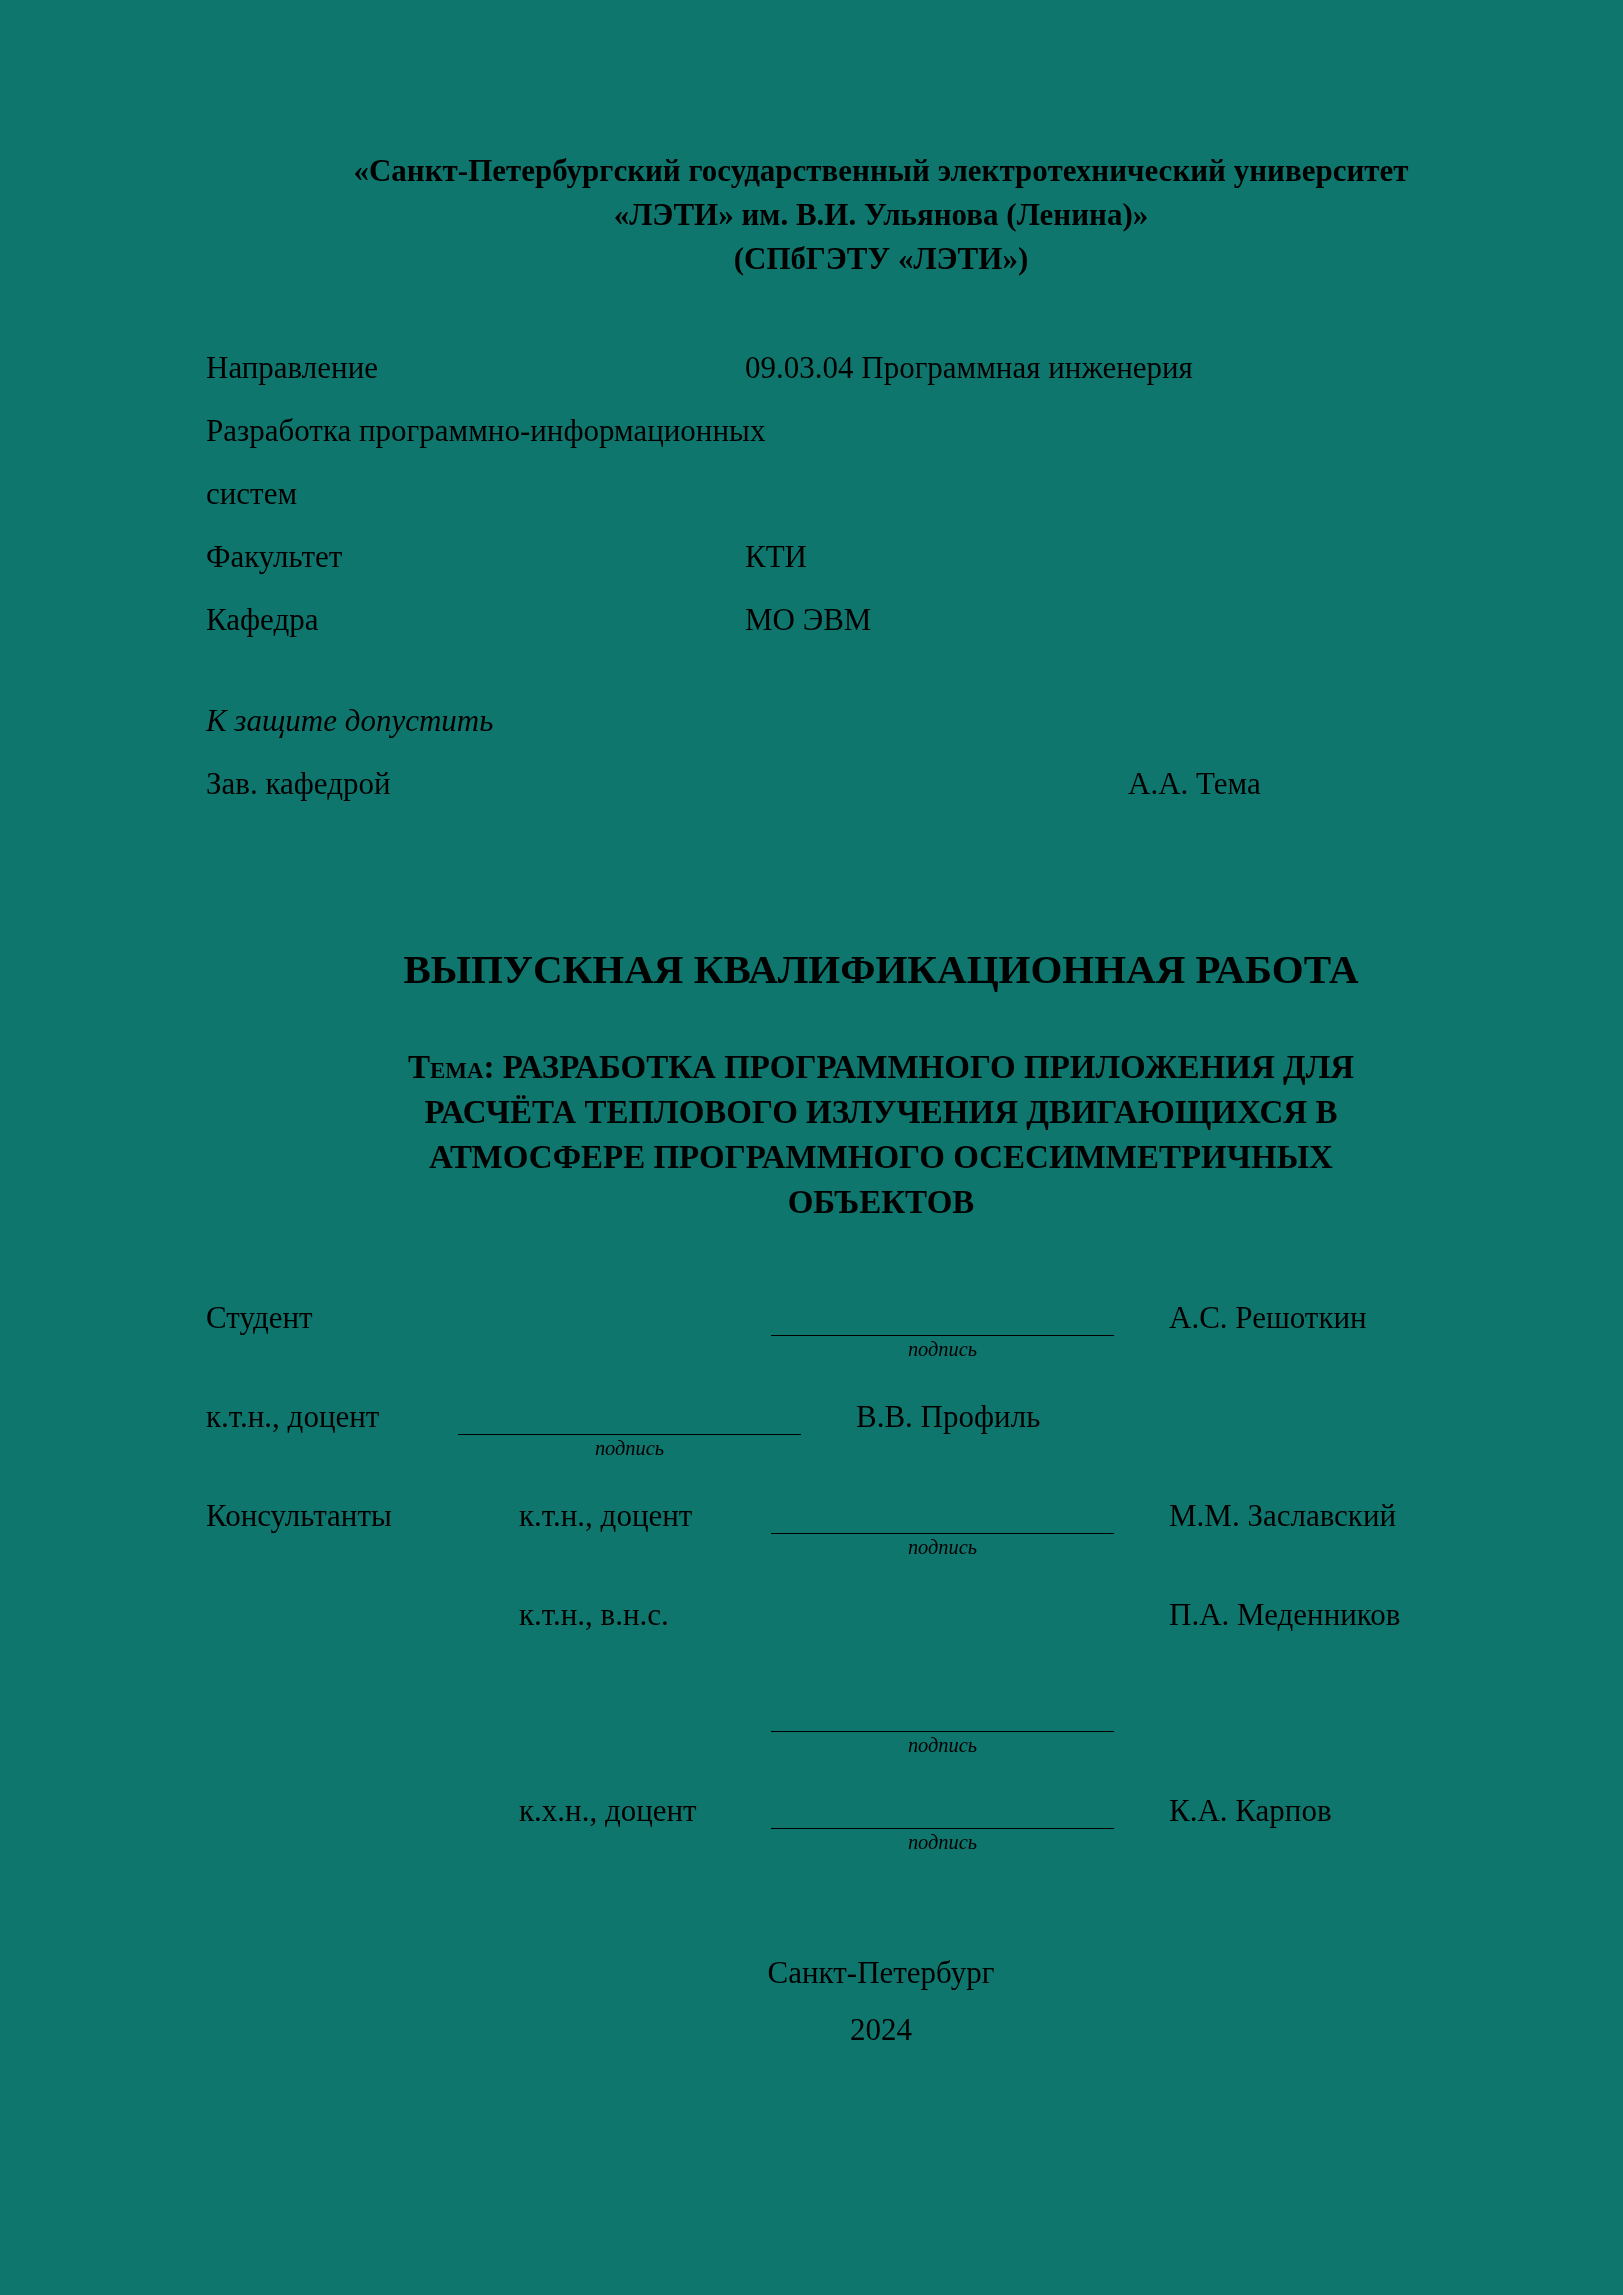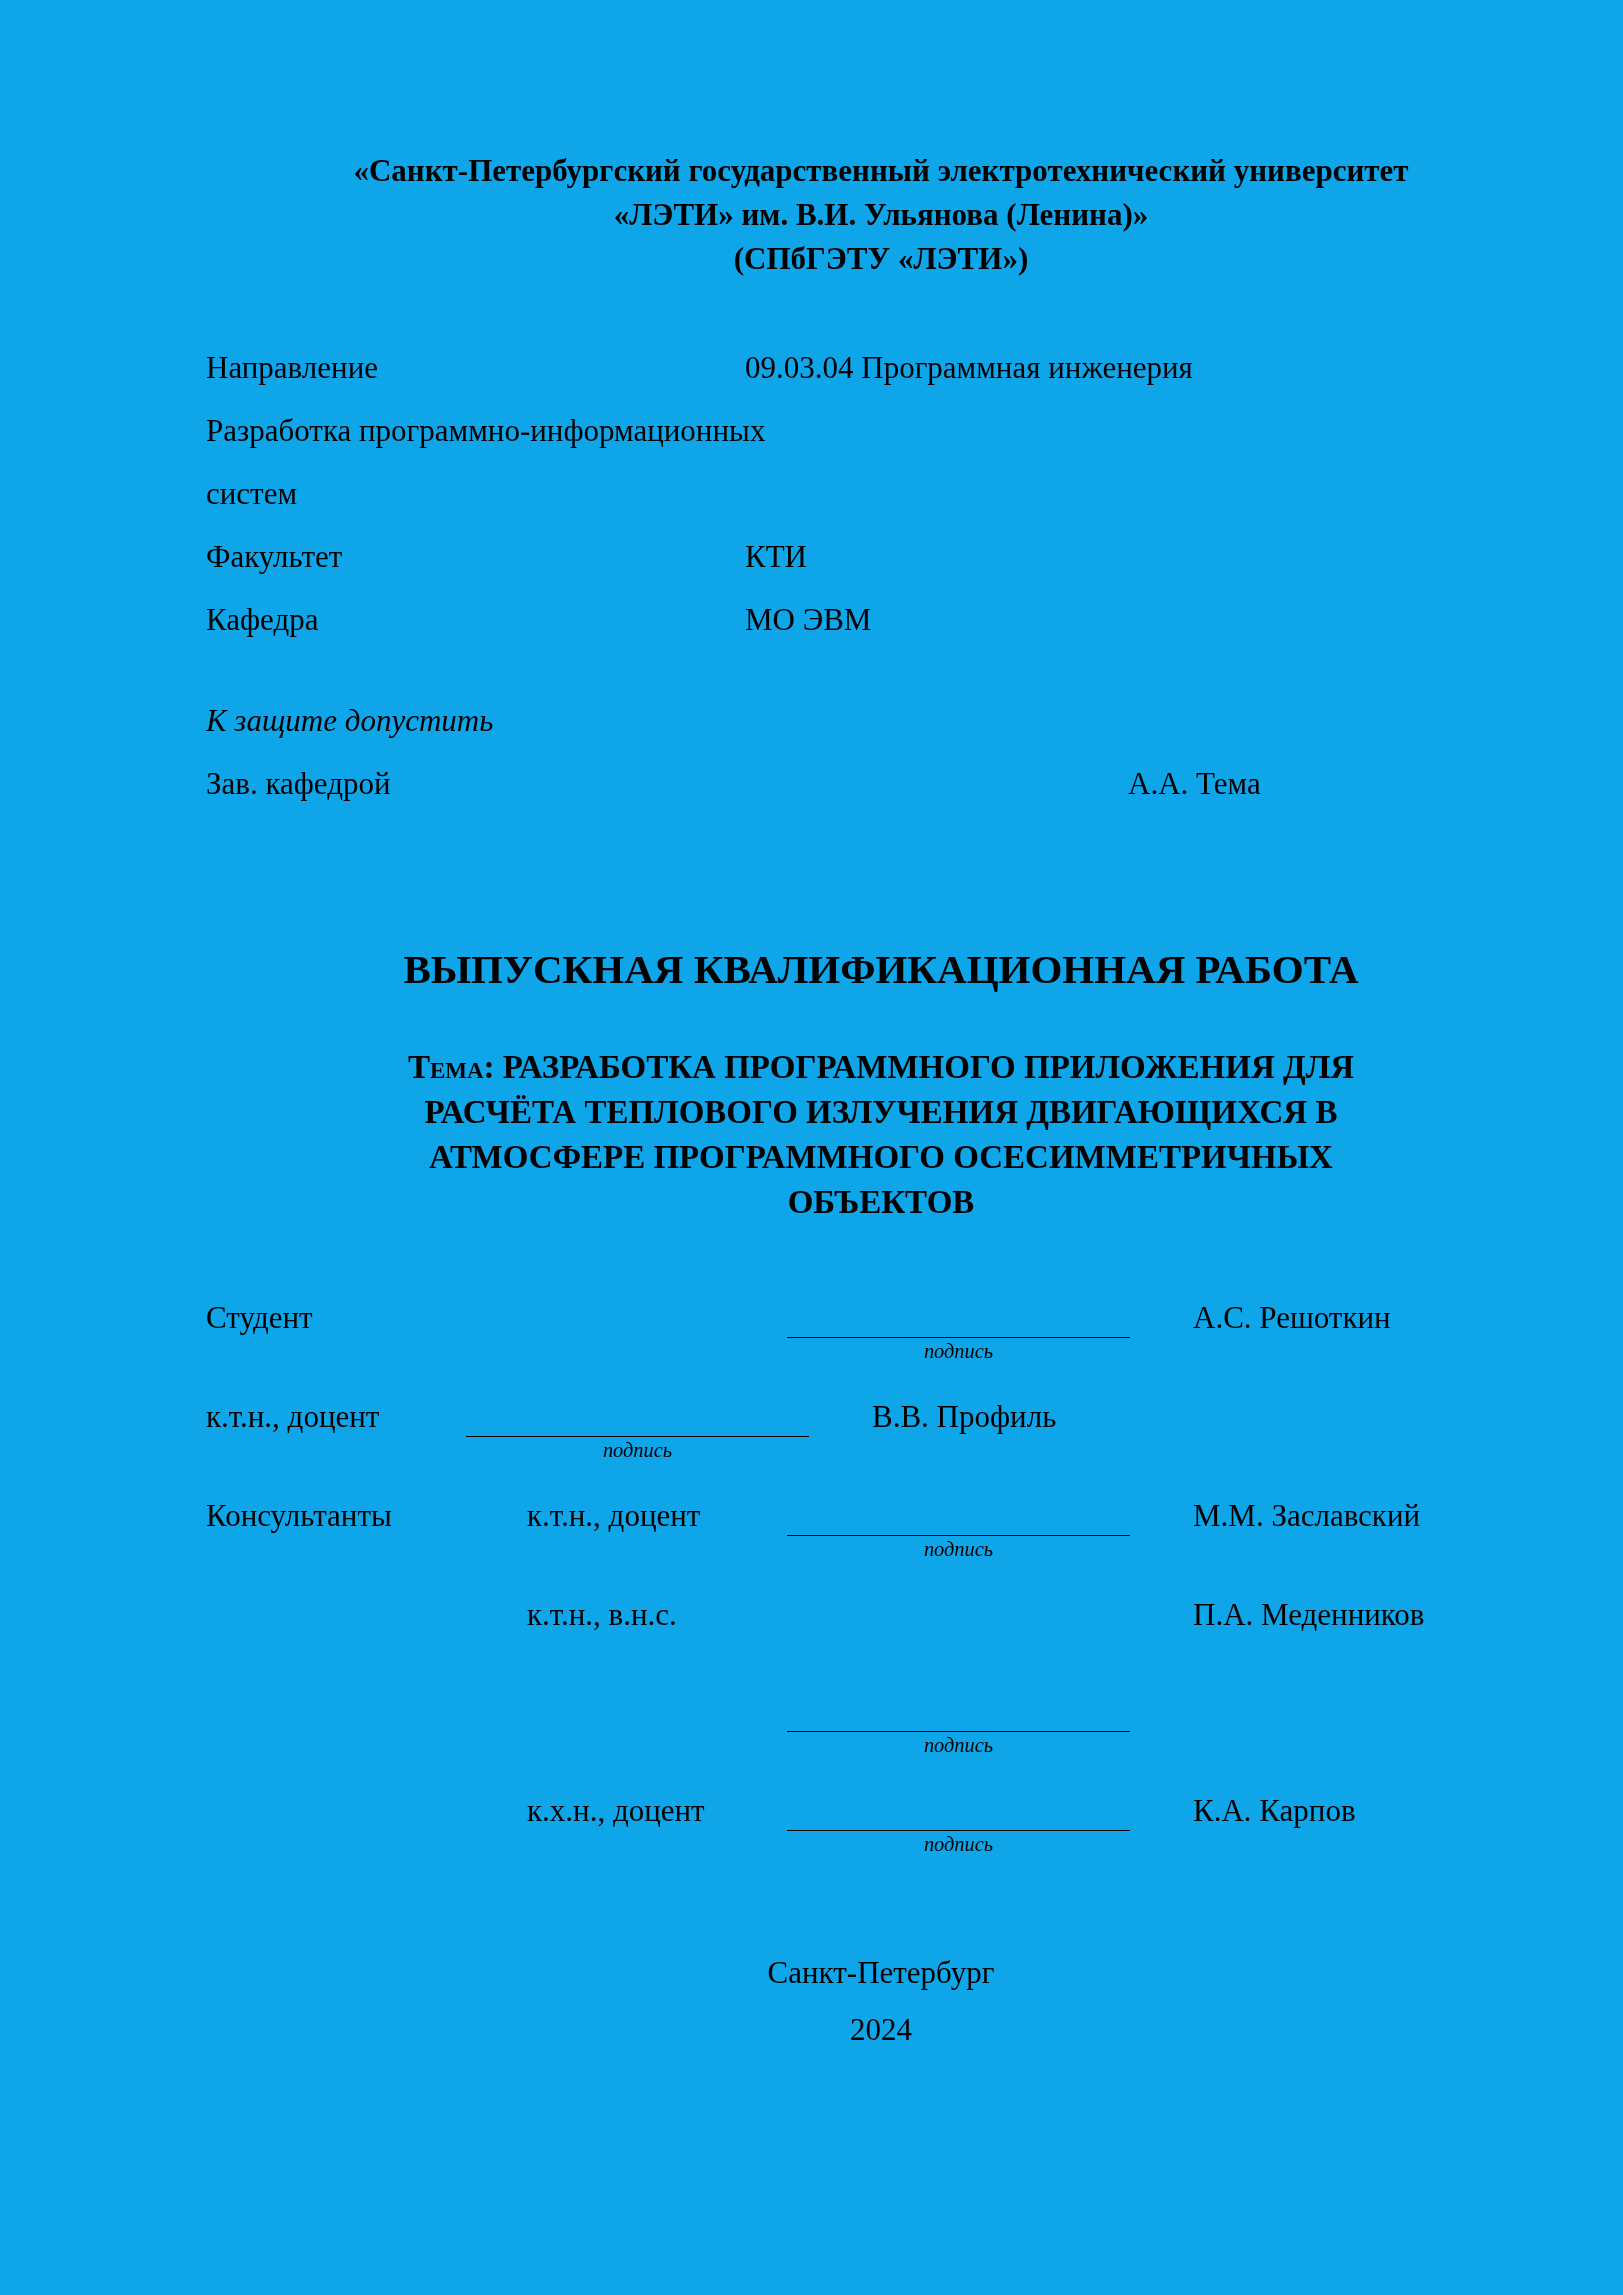--- a/index.html
+++ b/index.html
@@ -4,21 +4,21 @@
 <style>
   html, body {
     margin: 0;
     padding: 0;
     background: #ffffff;
   }
   .page {
     position: relative;
     width: 1623px;
     height: 2295px;
-    background: #0ea5e9;
+    background: #0f766e;
     box-sizing: border-box;
     padding: 149px 67px 0 206px;
     font-family: "Liberation Serif", "DejaVu Serif", serif;
     color: #000000;
     overflow: hidden;
   }
 
   
   .uni-header {
     text-align: center;
@@ -77,23 +77,21 @@
     font-variant: small-caps;
   }
 
   
   .sig-section {
     margin-top: 72px;
     font-size: 31px;
   }
   .sig-row {
     display: flex;
-    align-items: flex-end;
     margin-bottom: 31px;
-    gap: 8px;
   }
   .s-role   { width: 313px; flex: 0 0 auto; padding-bottom: 27px; line-height: 41px; }
   .s-degree { width: 252px; flex: 0 0 auto; padding-bottom: 27px; line-height: 41px; }
   .s-sign   { width: 343px; flex: 0 0 auto; }
   .s-line {
     height: 38px;
     border-bottom: 1.6px solid #000000;
   }
   .s-line.no-line { border-bottom: none; }
   .s-caption {

